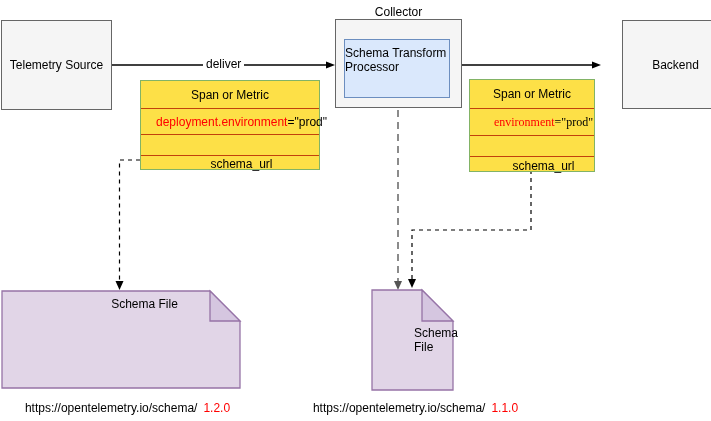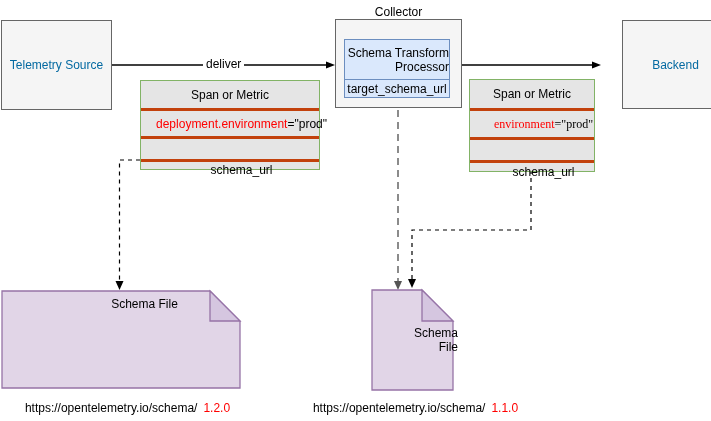--- a/index.html
+++ b/index.html
@@ -2,30 +2,30 @@
 <html><head>
 <meta charset="utf-8">
 <style>
   html,body{margin:0;padding:0;background:#ffffff;}
   .canvas{
     position:relative;width:711px;height:421px;background:#ffffff;
     font-family:"Liberation Sans",sans-serif;font-size:12px;color:#000;
     overflow:hidden;
   }
   .abs{position:absolute;box-sizing:border-box;}
-  .center{display:flex;align-items:center;justify-content:center;text-align:right;}
+  .center{display:flex;align-items:center;justify-content:center;text-align:left;}
   svg.layer{position:absolute;left:0;top:0;z-index:1;}
-  .node{z-index:2;background:#f5f5f5;border:1px solid #666666;color:#0369a1;}
+  .node{z-index:2;background:#f5f5f5;border:1px solid #666666;color:#000000;}
   .label-plain{z-index:3;line-height:14px;}
   .blue-box{z-index:3;background:#dae8fc;border:1px solid #6c8ebf;display:flex;flex-direction:column;}
   .blue-title{flex:0 0 39px;line-height:14px;}
   .blue-field{flex:0 0 18px;border-top:1px solid #6c8ebf;white-space:nowrap;}
-  .span-box{z-index:3;background:#e5e5e5;border:1px solid #82b366;display:flex;flex-direction:column;}
+  .span-box{z-index:3;background:#fde047;border:1px solid #82b366;display:flex;flex-direction:column;}
   .span-row{white-space:nowrap;}
-  .span-row + .span-row{border-top:3px solid #c2410c;padding-left:23px;}
+  .span-row + .span-row{border-top:1px solid #c2410c;padding-left:23px;}
   .red{color:#ff0000;}
   .deliver-label{z-index:4;background:#ffffff;padding:0 3px;line-height:13px;}
   .note-text{z-index:3;line-height:14px;padding-left:47px;}
   .bold{font-weight:bold;}
   .url-line{z-index:3;white-space:nowrap;line-height:14px;gap:6px;}
 </style>
 </head>
 <body>
 
 <div class="canvas">
@@ -58,21 +58,20 @@
     <span>Telemetry Source</span>
   </div>
 
   <div class="abs deliver-label" style="left:203px;top:58px;">deliver</div>
 
   <div class="abs center label-plain" style="left:335px;top:5px;width:127px;height:14px;z-index:3;">Collector</div>
   <div class="abs node" style="left:335px;top:19px;width:127px;height:89px;"></div>
 
   <div class="abs blue-box" style="left:344px;top:39px;width:106px;height:59px;">
     <div class="center blue-title">Schema Transform Processor</div>
-    <div class="center blue-field">target_schema_url</div>
   </div>
 
   <div class="abs node center" style="left:622px;top:20px;width:107px;height:89px;">
     <span>Backend</span>
   </div>
 
   <div class="abs span-box" style="left:140px;top:80px;width:180px;height:90px;">
     <div class="center span-row" style="flex:0 0 27px;">Span or Metric</div>
     <div class="center span-row" style="flex:0 0 25px;">
       <span class="red">deployment.environment</span>

